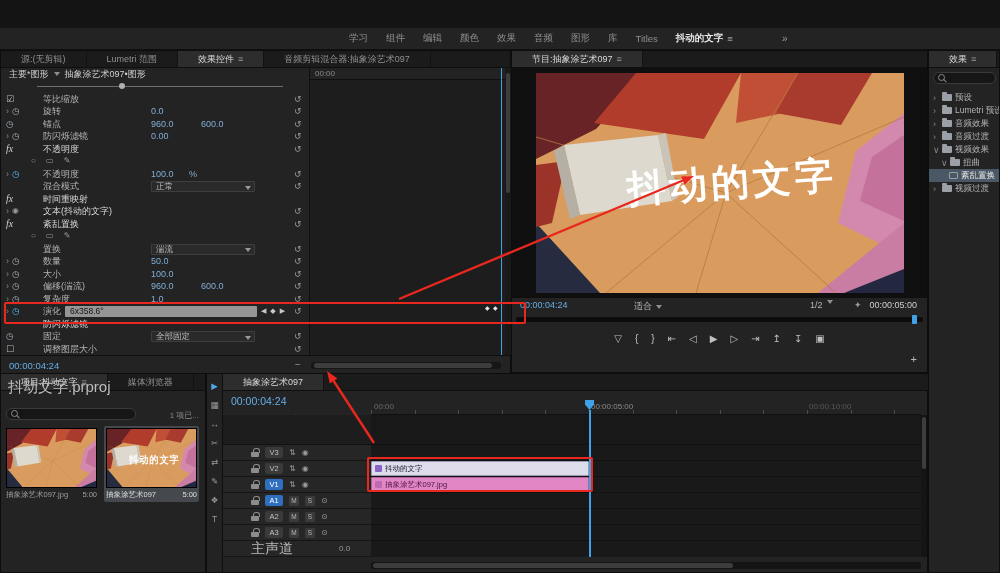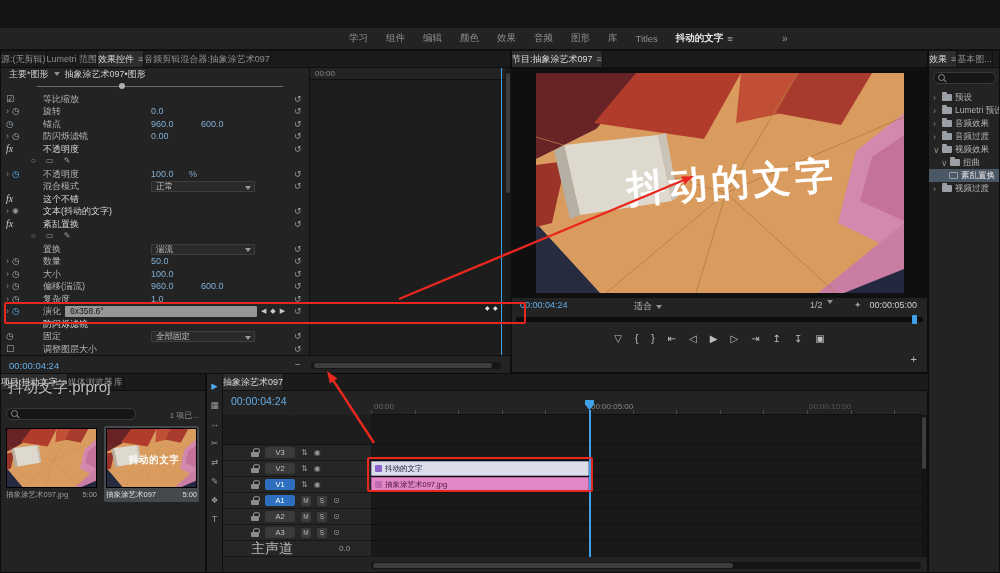--- a/index.html
+++ b/index.html
@@ -14,21 +14,21 @@
 .menu-item{padding:0 7px;font-size:9px;color:#b8b8b8;cursor:default}
 .wsbar{position:absolute;left:0;top:28px;width:1000px;height:22px;background:#232323;border-bottom:1px solid #101010;display:flex;align-items:center}
 .ws-tabs{display:flex;margin-left:340px;align-items:center}
 .ws-tab{padding:0 9px;font-size:9.5px;color:#8f8f8f;display:flex;gap:4px;align-items:center;height:22px}
 .ws-tab.active{color:#e8e8e8;font-weight:bold}
 .ws-menu{color:#9a9a9a;font-weight:normal}
 .ws-more{margin-left:40px;color:#9a9a9a;font-size:10px}
 
 .panel{position:absolute;background:#232323;border:1px solid #0d0d0d}
 .ptabs{display:flex;height:17px;background:#1b1b1b;border-bottom:1px solid #0f0f0f;overflow:hidden}
-.ptab{display:flex;align-items:center;gap:4px;padding:0 0;font-size:9px;color:#8f8f8f;border-right:1px solid #121212;white-space:nowrap}
+.ptab{display:flex;align-items:center;gap:4px;padding:0 20px;font-size:9px;color:#8f8f8f;border-right:1px solid #121212;white-space:nowrap}
 .ptab.active{background:#2d2d2d;color:#dadada}
 .ptab-menu:empty,.ws-menu:empty,[data-field]:empty{display:none}
 .ptab-menu{color:#9a9a9a}
 .caret{display:inline-block;width:0;height:0;border-left:3px solid transparent;border-right:3px solid transparent;border-top:4px solid #8f8f8f}
 
 .ec-panel{left:0;top:50px;width:511px;height:323px}
 .ec-head{position:absolute;left:0;top:17px;width:308px;height:12px;display:flex;align-items:center;gap:5px;padding-left:8px;font-size:9px;color:#cfcfcf;background:#232323}
 .ec-rows{position:absolute;left:0;top:29px;width:308px}
 .ec-row{position:relative;height:12.5px;line-height:12.5px;font-size:9px;color:#b4b4b4}
 .ec-row .icons{position:absolute;left:5px;top:0;display:flex;gap:3px;align-items:center;height:12.5px}
@@ -117,21 +117,21 @@
 .tl-tabbar{position:absolute;left:16px;top:0;width:705px;height:17px;background:#1b1b1b;border-bottom:1px solid #0f0f0f;display:flex}
 .tl-tc{position:absolute;left:24px;top:21px;font-size:10.5px;color:#65aee8}
 .tl-toolbar{position:absolute;left:24px;top:39px;display:flex;gap:8px;font-size:8px;color:#9a9a9a}
 .tl-ruler{position:absolute;left:164px;top:25px;width:550px;height:16px;background:#232323;border-bottom:1px solid #0f0f0f;font-size:8px;color:#8a8a8a}
 .tl-ruler::after{content:"";position:absolute;left:0;bottom:0;width:100%;height:4px;background:repeating-linear-gradient(90deg,#4a4a4a 0 1px,transparent 1px 43.6px)}
 .rl{position:absolute;top:3px;white-space:nowrap}
 .rl0{left:3px;opacity:.7}.rl1{left:220px}.rl2{left:438px;opacity:.5}
 .tl-heads{position:absolute;left:16px;top:41px;width:148px;height:142px;background:#232323}
 .tl-spacer{height:30px;background:#1d1d1d;border-bottom:1px solid #121212}
 .trk{height:16px;border-bottom:1px solid #161616;background:#262626;display:flex;align-items:center;gap:6px;padding-left:28px;font-size:8px;color:#b0b0b0}
-.badge{width:30px;height:11px;background:#3a3a3a;color:#c0c0c0;border-radius:2px;font-size:7.5px;text-align:center;line-height:11px;flex:none}
+.badge{width:18px;height:11px;background:#3a3a3a;color:#c0c0c0;border-radius:2px;font-size:7.5px;text-align:center;line-height:11px;flex:none}
 .trk.target .badge{background:#2f6fc0;color:#fff}
 .ticon{color:#9a9a9a;font-size:8px}
 .msbox{width:10px;height:10px;background:#3a3a3a;border-radius:1px;font-size:6.5px;color:#b8b8b8;text-align:center;line-height:10px}
 .lockico{position:relative;width:8px;height:5px;background:#8c8c8c;border-radius:1px;display:inline-block;margin-top:3px;flex:none}
 .lockico::before{content:"";position:absolute;top:-4px;left:1.5px;width:5px;height:4px;border:1px solid #8c8c8c;border-bottom:none;border-radius:3px 3px 0 0}
 .master-label{font-size:14px;color:#b8b8b8}
 .master-val{margin-left:40px;color:#9a9a9a}
 .tl-lanes{position:absolute;left:164px;top:41px;width:550px;height:142px;background:#191919}
 .lane{height:16px;border-bottom:1px solid #111}
 .lane.sp{height:30px;background:#181818}
@@ -312,21 +312,21 @@
         <div class="ec-row">
           <span class="icons"></span>
           <span class="lbl" data-field="label">混合模式</span>
           <span class="dd" data-field="dropdown">正常</span>
           <span class="reset" data-field="reset">↺</span>
         </div>
         <div class="ec-row section">
           <span class="icons">
             <span class="fxb" data-field="fx">fx</span>
           </span>
-          <span class="lbl" data-field="label">这个不错</span>
+          <span class="lbl" data-field="label">时间重映射</span>
         </div>
         <div class="ec-row section">
           <span class="icons">
             <span class="chev" data-field="chev">›</span>
             <span class="eye" data-field="eye">◉</span>
           </span>
           <span class="lbl" data-field="label">文本(抖动的文字)</span>
           <span class="reset" data-field="reset">↺</span>
         </div>
         <div class="ec-row section">

